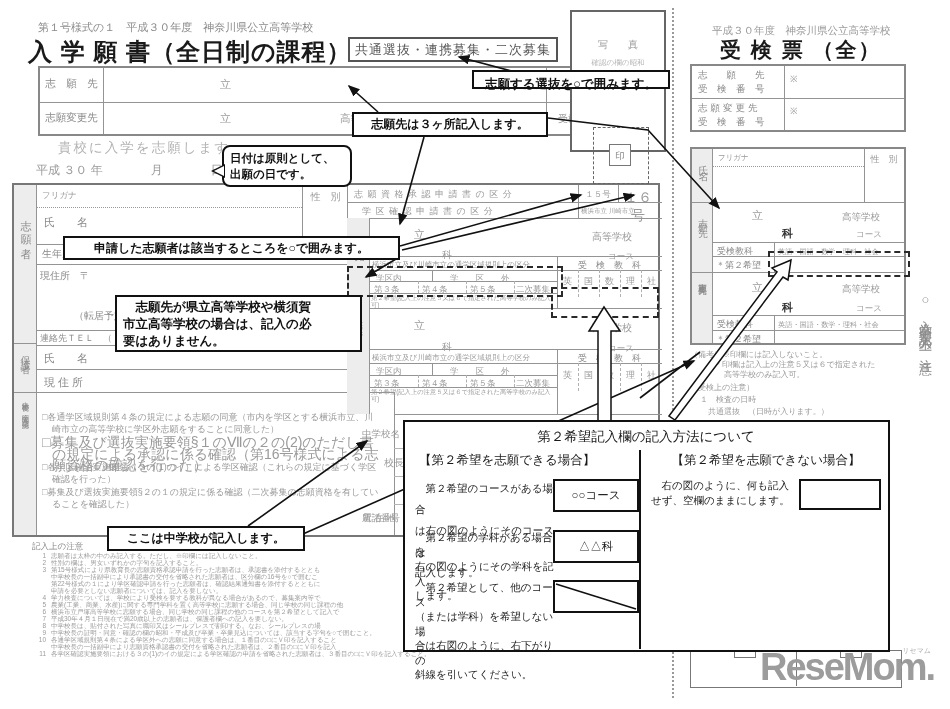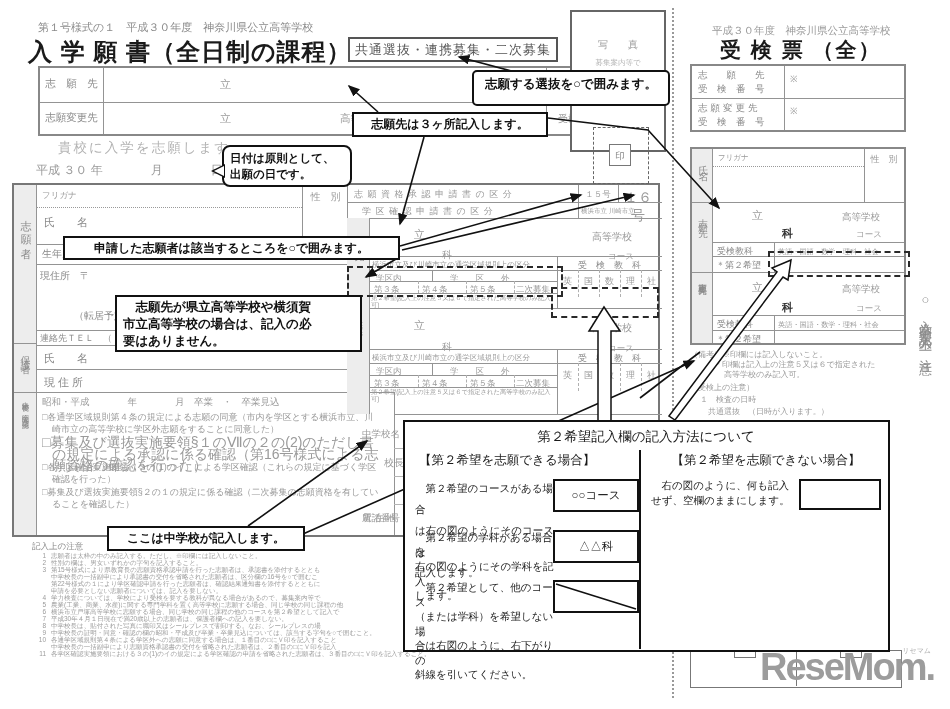--- a/index.html
+++ b/index.html
@@ -78,21 +78,20 @@
     <div class="hl" style="left:0;top:207px;width:380px;"></div>
     <div class="ab g" style="left:28px;top:5px;font-size:8.5px;">フリガナ</div>
     <div class="ab g2" style="left:30px;top:30px;font-size:11px;">氏　　名</div>
     <div class="ab g2" style="left:28px;top:62px;font-size:10px;">生年月日</div>
     <div class="ab g2" style="left:26px;top:84px;font-size:10px;">現住所　〒</div>
     <div class="ab g2" style="left:60px;top:124px;font-size:10px;">（転居予定先）</div>
     <div class="ab g2" style="left:26px;top:147px;font-size:9px;">連絡先ＴＥＬ　（　　　）</div>
     <div class="ab g2" style="left:30px;top:166px;font-size:11px;">氏　　名</div>
     <div class="ab g2" style="left:30px;top:190px;font-size:11px;">現 住 所</div>
 
-    <div class="ab g" style="left:28px;top:211px;font-size:9.5px;">昭和・平成　　　　年　　　　月　卒業　・　卒業見込</div>
     <div class="ab g" style="left:28px;top:227px;width:340px;font-size:9px;line-height:11.5px;padding-left:10px;text-indent:-10px;">□各通学区域規則第４条の規定による志願の同意（市内を学区とする横浜市立、川崎市立の高等学校に学区外志願をすることに同意した）</div>
     <div class="ab g" style="left:28px;top:252px;width:340px;font-size:14px;line-height:11.5px;padding-left:10px;text-indent:-10px;">□募集及び選抜実施要領§１のⅦの２の(2)のただし書の規定による承認に係る確認（第16号様式による志願資格の確認を行った）</div>
     <div class="ab g" style="left:28px;top:277px;width:340px;font-size:9px;line-height:11.5px;padding-left:10px;text-indent:-10px;">□各学区確認実施要領（３の(1)のイ）による学区確認（これらの規定に基づく学区確認を行った）</div>
     <div class="ab g" style="left:28px;top:302px;width:340px;font-size:9px;line-height:11.5px;padding-left:10px;text-indent:-10px;">□募集及び選抜実施要領§２の１の規定に係る確認（二次募集の志願資格を有していることを確認した）</div>
     <div class="vl" style="left:380px;top:207px;height:143px;"></div>
 
     <div class="ab g" style="left:348px;top:243px;font-size:9.5px;">中学校名</div>
     <div class="ab g" style="left:348px;top:271px;font-size:10px;margin-left:22px;">校長氏名</div>
     <div class="ab g" style="left:348px;top:299px;font-size:9.5px;margin-top:28px;">所 在 地</div>
     <div class="ab g" style="left:348px;top:327px;font-size:9.5px;">電話番号</div>
@@ -186,21 +185,21 @@
     <div class="hl" style="left:380px;top:229px;width:268px;"></div>
   </div>
 
   <div class="dash" style="left:347px;top:266px;width:212px;height:27px;"></div>
   <div class="dash" style="left:551px;top:287px;width:104px;height:27px;"></div>
   <div class="dash" style="left:768px;top:251px;width:138px;height:22px;"></div>
   <div class="dash" style="left:593px;top:127px;width:54px;height:55px;border-width:1.5px;border-color:#666;"></div>
 
   <div class="ab" style="left:570px;top:10px;width:96px;height:142px;border:2px solid #666;background:#fff;z-index:2;">
     <div class="ab ctr g" style="left:0;top:26px;width:92px;font-size:10px;">写　　真</div>
-    <div class="ab ctr" style="left:0;top:46px;width:92px;font-size:7.5px;color:#b5b5b5;">募集案内等で</div>
+    <div class="ab ctr" style="left:0;top:46px;width:92px;font-size:7.5px;color:#b5b5b5;">確認の欄の昭和</div>
   </div>
   <div class="ab ctr" style="left:609px;top:144px;width:22px;height:22px;line-height:21px;border:1.5px solid #777;background:#fff;font-size:9.5px;color:#888;z-index:3;">印</div>
 
   <div class="ab" style="left:672px;top:8px;height:690px;border-left:2px dotted #999;"></div>
 
   <div class="ab g" style="left:712px;top:24px;font-size:10.5px;">平成３０年度　神奈川県公立高等学校</div>
   <div class="ab" style="left:720px;top:36px;font-size:21px;font-weight:bold;letter-spacing:2px;">受 検 票 （全）</div>
 
   <div class="ab" style="left:690px;top:64px;width:216px;height:68px;border:2px solid #888;">
     <div class="hl" style="left:0;top:32px;width:212px;"></div>
@@ -329,21 +328,21 @@
     <line x1="400" y1="246" x2="581" y2="195" stroke="#111" stroke-width="1.6" marker-end="url(#ah)"></line>
     <line x1="402" y1="250" x2="634" y2="195" stroke="#111" stroke-width="1.6" marker-end="url(#ah)"></line>
     <line x1="396" y1="259" x2="366" y2="277" stroke="#111" stroke-width="1.6" marker-end="url(#ah)"></line>
     <line x1="248" y1="526" x2="367" y2="441" stroke="#111" stroke-width="1.6" marker-end="url(#ah)"></line>
     <line x1="303" y1="534" x2="694" y2="361" stroke="#111" stroke-width="1.6" marker-end="url(#ah)"></line>
     <line x1="640" y1="398" x2="700" y2="352" stroke="#111" stroke-width="1.6"></line>
     <polygon points="598,421 598,331 589,331 604,307 620,331 611,331 611,421" fill="#fff" stroke="#111" stroke-width="1.5"></polygon>
     <polygon points="669,416 777,272 772,268 791,260 788,280 783,277 675,420" fill="#fff" stroke="#111" stroke-width="1.5"></polygon>
   </svg>
 
-  <div class="callout ctr" style="left:472px;top:70px;width:198px;height:36px;line-height:24px;font-size:12.5px;border-radius:5px;">志願する選抜を○で囲みます。</div>
+  <div class="callout ctr" style="left:472px;top:70px;width:198px;height:19px;line-height:24px;font-size:12.5px;border-radius:0;">志願する選抜を○で囲みます。</div>
   <div class="callout ctr" style="left:352px;top:112px;width:196px;height:25px;line-height:21px;font-size:12px;">志願先は３ヶ所記入します。</div>
   <div class="callout ctr" style="left:63px;top:236px;width:337px;height:24px;line-height:20px;font-size:12px;">申請した志願者は該当するところを○で囲みます。</div>
   <div class="callout pre" style="left:222px;top:145px;width:130px;height:42px;font-size:11.5px;line-height:16px;padding:3px 6px;border-radius:8px;"><span class="tail"></span><span class="pre">日付は原則として、
 出願の日です。</span></div>
   <div class="callout ctr" style="left:107px;top:526px;width:198px;height:25px;line-height:21px;font-size:12px;">ここは中学校が記入します。</div>
   <div class="callout pre" style="left:115px;top:295px;width:247px;height:57px;font-size:12.5px;line-height:17px;padding:2px 6px;">　志願先が県立高等学校や横須賀
 市立高等学校の場合は、記入の必
 要はありません。</div>
 
   <div class="ab" style="left:403px;top:420px;width:487px;height:232px;background:#fff;border:2.5px solid #111;z-index:10;">

